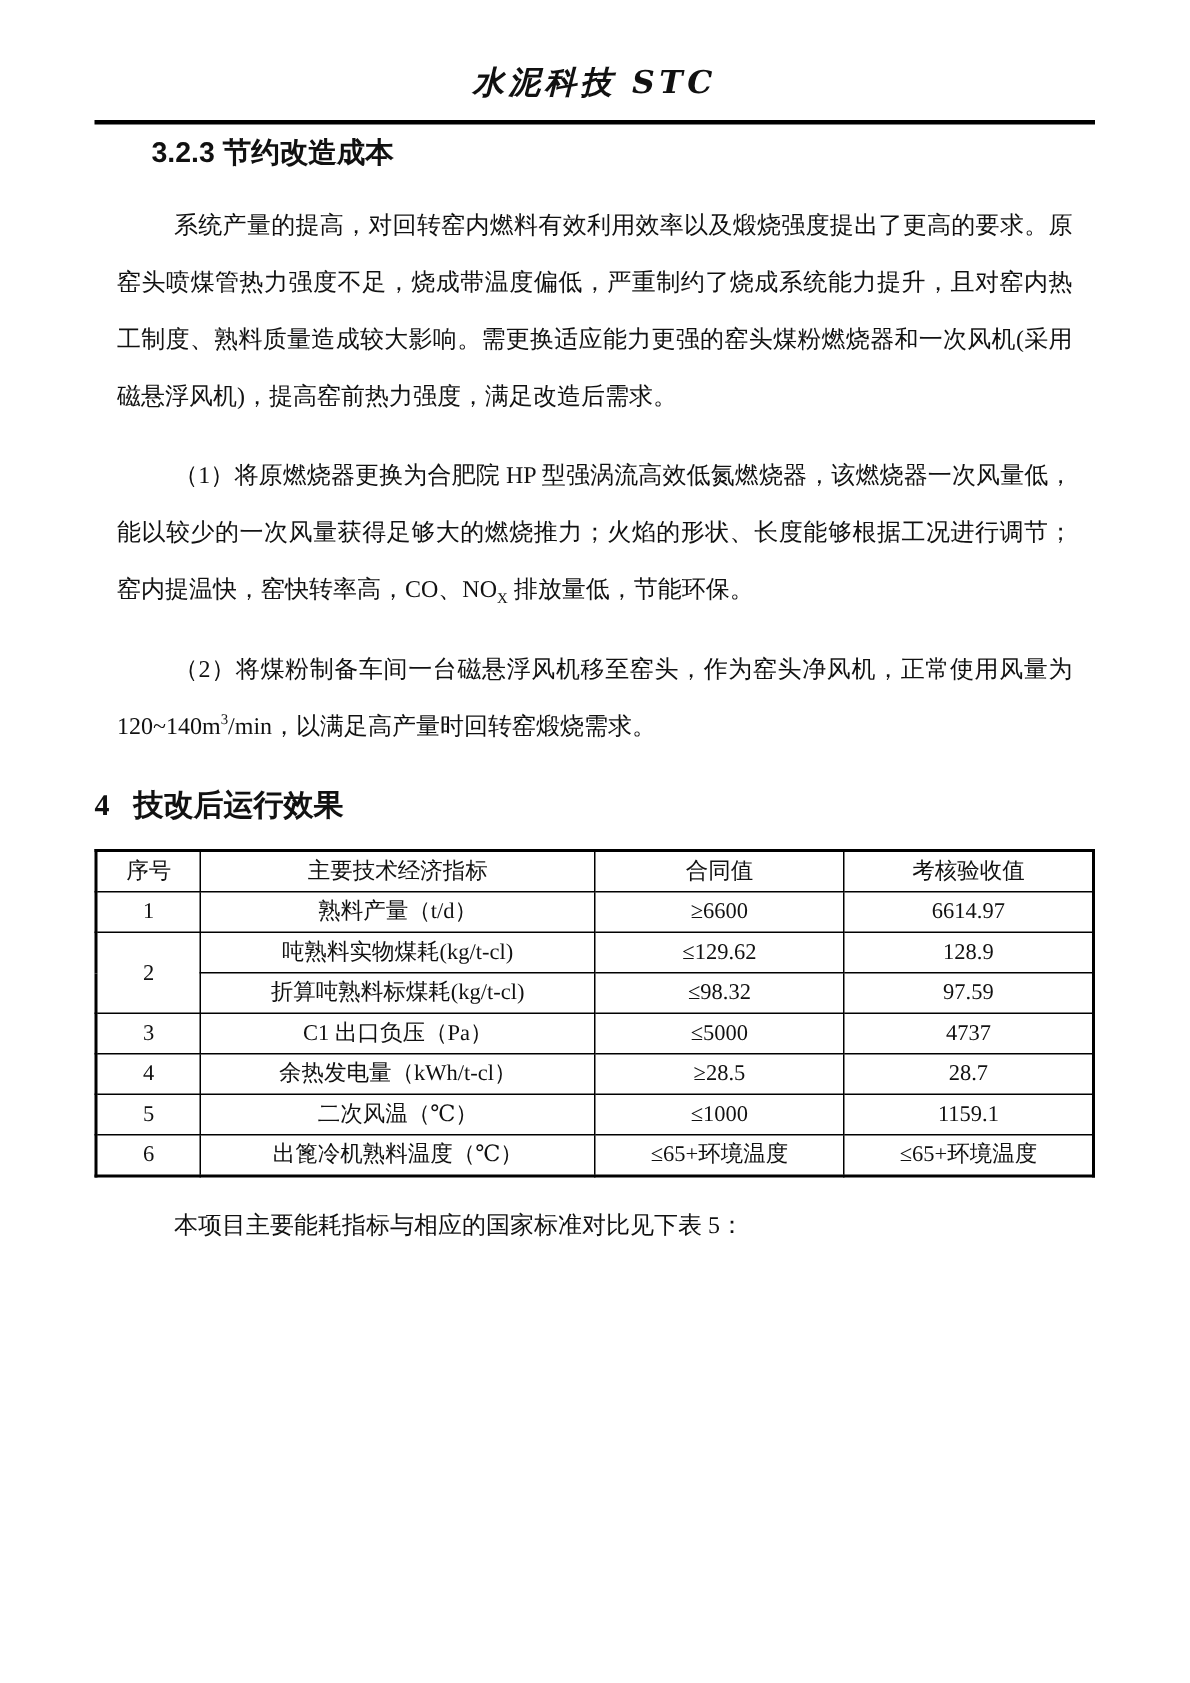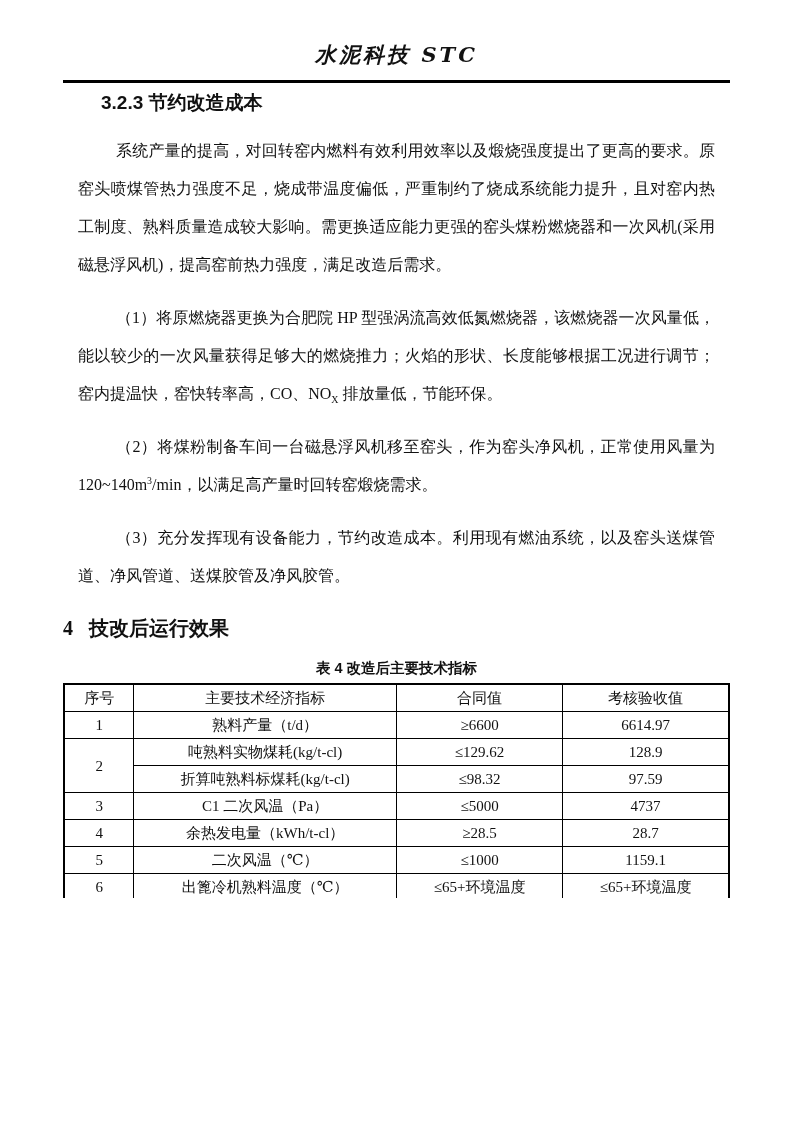--- a/index.html
+++ b/index.html
@@ -48,28 +48,26 @@
   <div class="content">
 
     <div class="journal-title">水泥科技 STC</div>
     <div class="header-rule"></div>
 
     <div class="sub-heading">3.2.3 节约改造成本</div>
 
     <p class="para"><span>系统产量的提高，对回转窑内燃料有效利用效率以及煅烧强度提出了更高的要求。原窑头喷煤管热力强度不足，烧成带温度偏低，严重制约了烧成系统能力提升，且对窑内热工制度、熟料质量造成较大影响。需更换适应能力更强的窑头煤粉燃烧器和一次风机(采用磁悬浮风机)，提高窑前热力强度，满足改造后需求。</span></p>
     <p class="para"><span>（1）将原燃烧器更换为合肥院 HP 型强涡流高效低氮燃烧器，该燃烧器一次风量低，能以较少的一次风量获得足够大的燃烧推力；火焰的形状、长度能够根据工况进行调节；窑内提温快，窑快转率高，CO、NO</span><sub>X</sub><span> 排放量低，节能环保。</span></p>
     <p class="para"><span>（2）将煤粉制备车间一台磁悬浮风机移至窑头，作为窑头净风机，正常使用风量为 120~140m</span><sup>3</sup><span>/min，以满足高产量时回转窑煅烧需求。</span></p>
-    <p class="para"><span>（3）充分发挥现有设备能力，节约改造成本。利用现有燃油系统，以及窑头送煤管道、净风管道、送煤胶管及净风胶管。</span></p>
 
     <div class="section-heading">
       <span class="num">4</span><span>技改后运行效果</span>
     </div>
 
 
-    <div class="table-caption">表 4 改造后主要技术指标</div>
 
     <table class="t4">
       <colgroup>
         <col class="col-seq">
           <col class="col-ind">
           <col class="col-con">
           <col class="col-ass">
       </colgroup>
       <thead>
         <tr>
@@ -92,21 +90,21 @@
           <td>≤129.62</td>
           <td>128.9</td>
         </tr>
         <tr>
           <td>折算吨熟料标煤耗(kg/t-cl)</td>
           <td>≤98.32</td>
           <td>97.59</td>
         </tr>
         <tr>
           <td>3</td>
-          <td>C1 二次风温（Pa）</td>
+          <td>C1 出口负压（Pa）</td>
           <td>≤5000</td>
           <td>4737</td>
         </tr>
         <tr>
           <td>4</td>
           <td>余热发电量（kWh/t-cl）</td>
           <td>≥28.5</td>
           <td>28.7</td>
         </tr>
         <tr>

